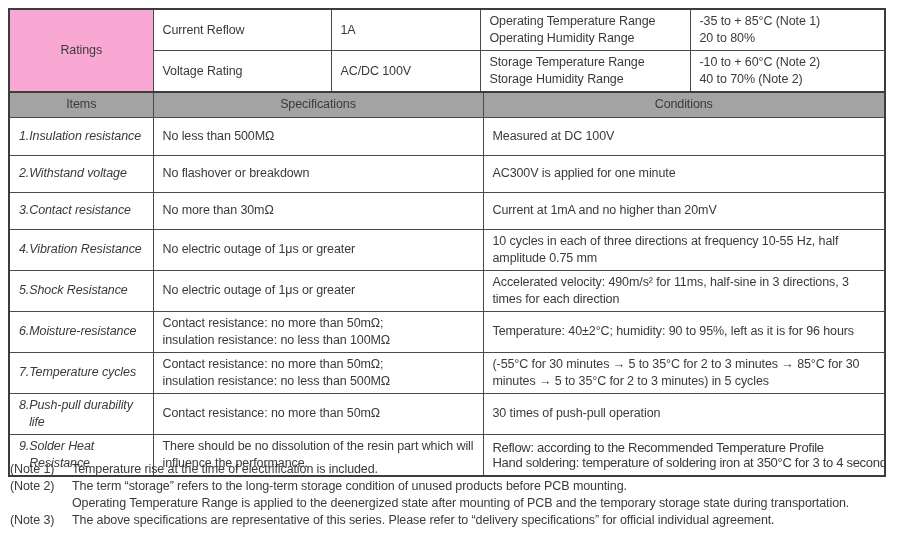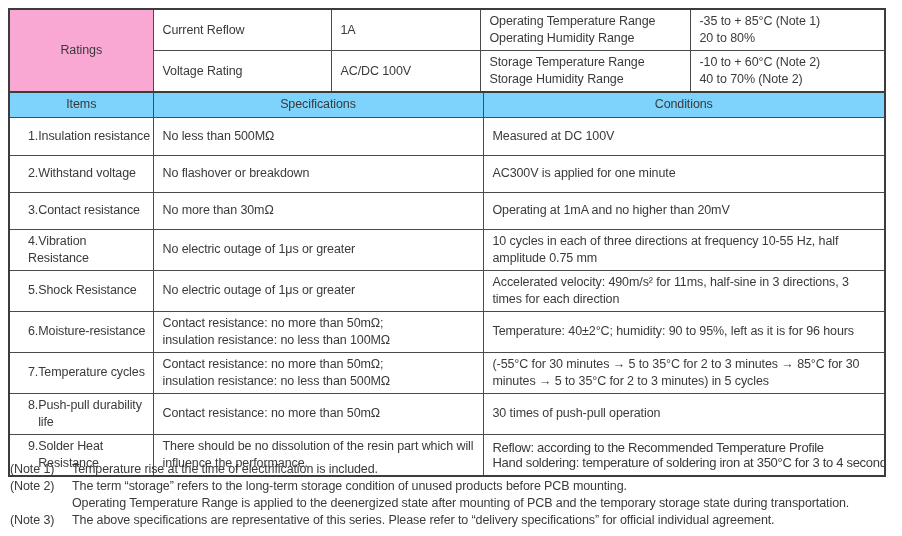--- a/index.html
+++ b/index.html
@@ -16,28 +16,28 @@
     vertical-align:middle;padding:3px 9px;
     white-space:pre-wrap;overflow:hidden;
   }
   
   .ratings{top:8px;width:876px;}
   .ratings tr{height:36px;}
   .ratings .title-cell{background:#f9a8d4;text-align:center;}
   
   .specs{top:91px;width:876px;}
   .specs thead tr{height:25px;}
-  .specs thead th{background:#7dd3fc;font-weight:400;text-align:center;padding:2px;}
+  .specs thead th{background:#a3a3a3;font-weight:400;text-align:center;padding:2px;}
   .specs tbody tr{height:37px;}
   .specs tbody tr:nth-child(1),
   .specs tbody tr:nth-child(4),
   .specs tbody tr:nth-child(5),
   .specs tbody tr:nth-child(7){height:38px;}
   .specs tbody tr:nth-child(9){height:40px;}
-  .specs td.item-cell{padding-left:18px;padding-right:2px;}
+  .specs td.item-cell{padding-left:9px;padding-right:2px;font-style:italic;}
   .specs tbody tr:nth-child(9) td.cond-cell{
     font-size:13px;letter-spacing:-0.3px;line-height:15px;white-space:pre;
   }
   
   .notes{position:absolute;left:10px;top:461px;width:888px;
          font-size:12.5px;letter-spacing:-0.1px;line-height:17px;}
   .note{display:flex;align-items:flex-start;}
   .note-label{flex:0 0 62px;}
   .note-text{flex:1;white-space:pre-wrap;}
 </style>
@@ -93,21 +93,21 @@
       <td class="cond-cell">Measured at DC 100V</td>
     </tr>
     <tr>
       <td class="item-cell">2.Withstand voltage</td>
       <td class="spec-cell">No flashover or breakdown</td>
       <td class="cond-cell">AC300V is applied for one minute</td>
     </tr>
     <tr>
       <td class="item-cell">3.Contact resistance</td>
       <td class="spec-cell">No more than 30mΩ</td>
-      <td class="cond-cell">Operating at 1mA and no higher than 20mV</td>
+      <td class="cond-cell">Current at 1mA and no higher than 20mV</td>
     </tr>
     <tr>
       <td class="item-cell">4.Vibration Resistance</td>
       <td class="spec-cell">No electric outage of 1μs or greater</td>
       <td class="cond-cell">10 cycles in each of three directions at frequency 10-55 Hz, half amplitude 0.75 mm</td>
     </tr>
     <tr>
       <td class="item-cell">5.Shock Resistance</td>
       <td class="spec-cell">No electric outage of 1μs or greater</td>
       <td class="cond-cell">Accelerated velocity: 490m/s² for 11ms, half-sine in 3 directions, 3 times for each direction</td>

